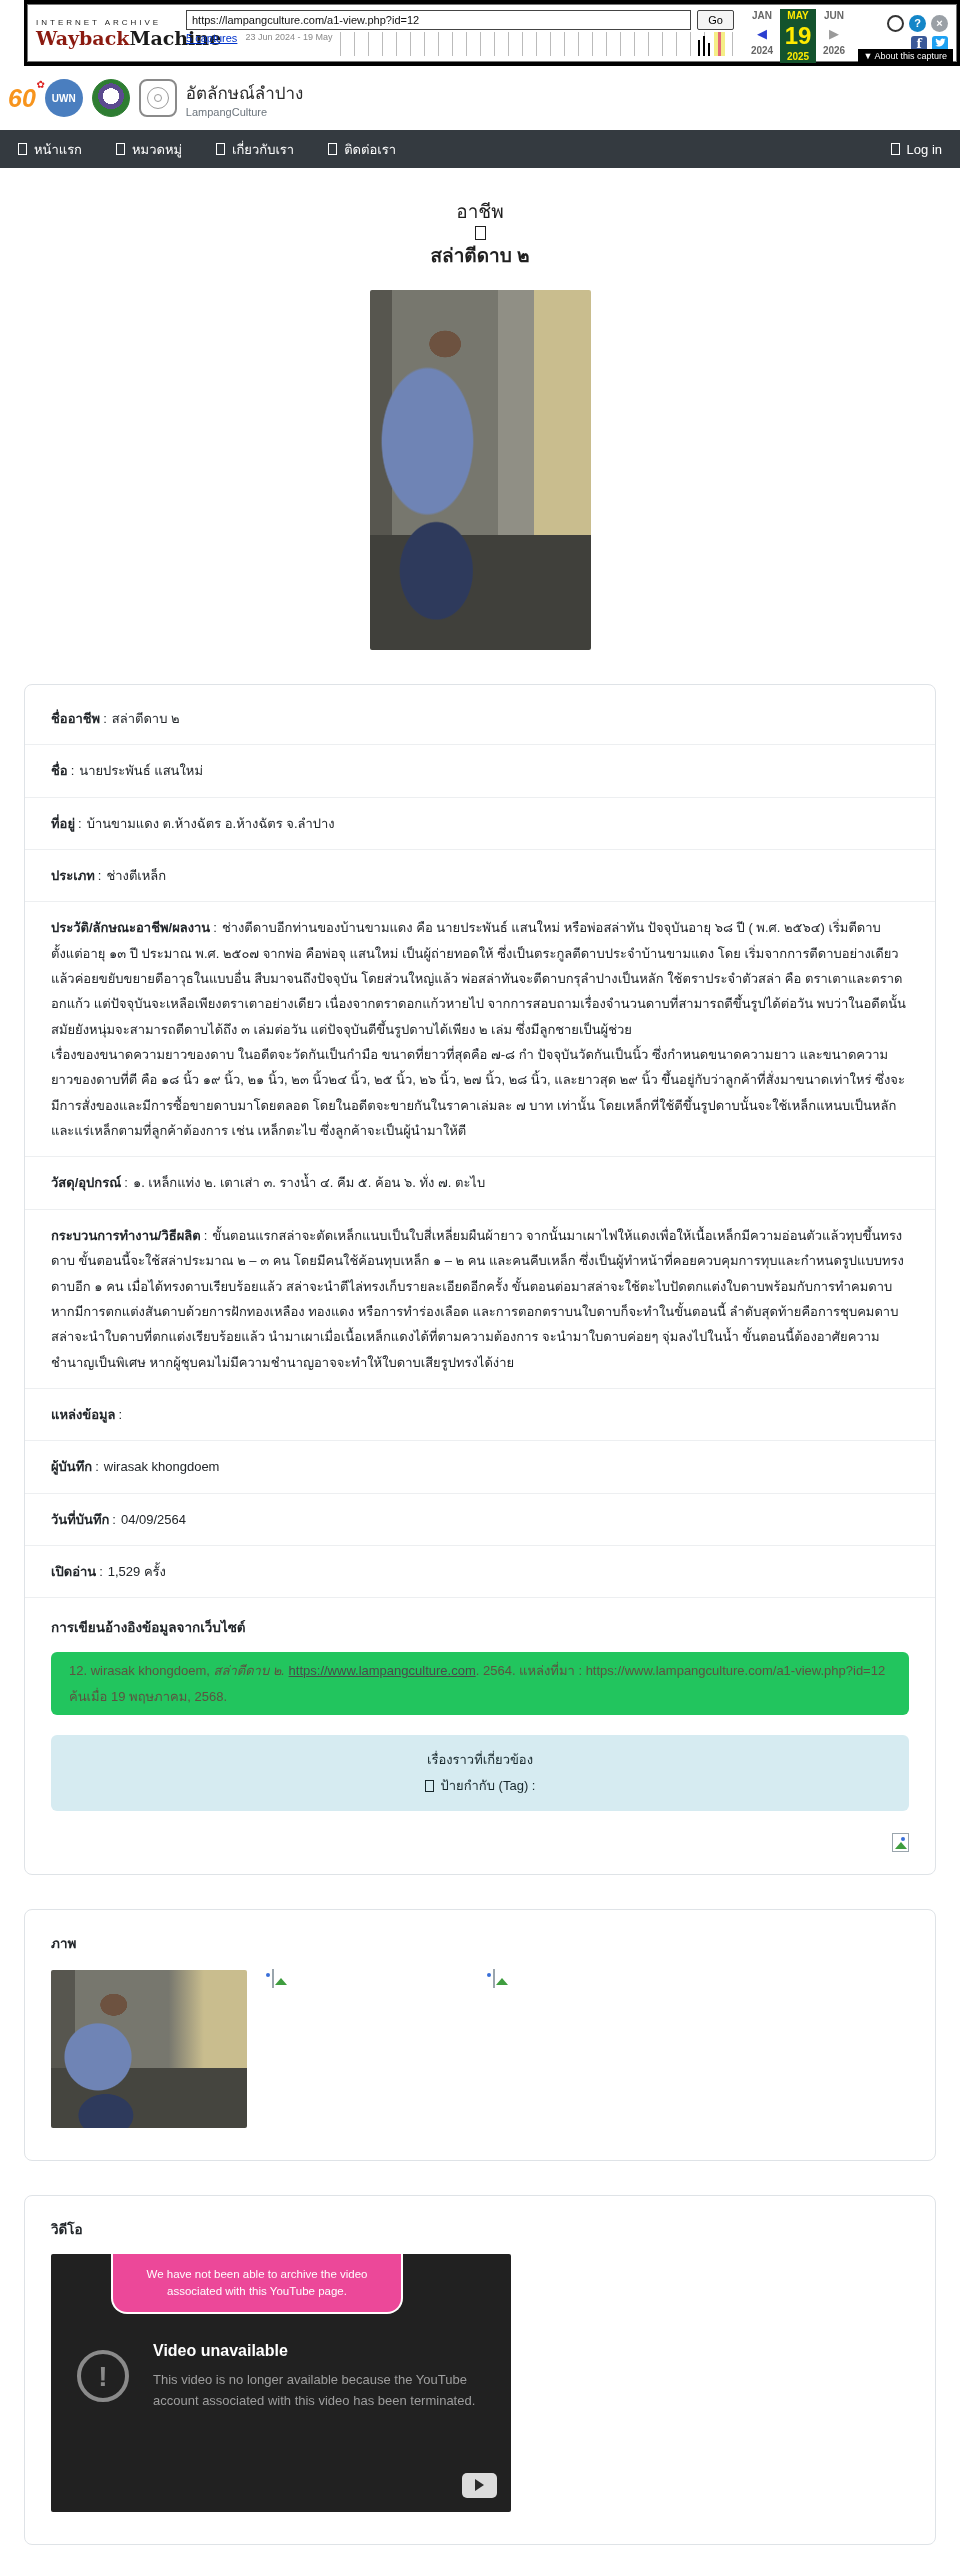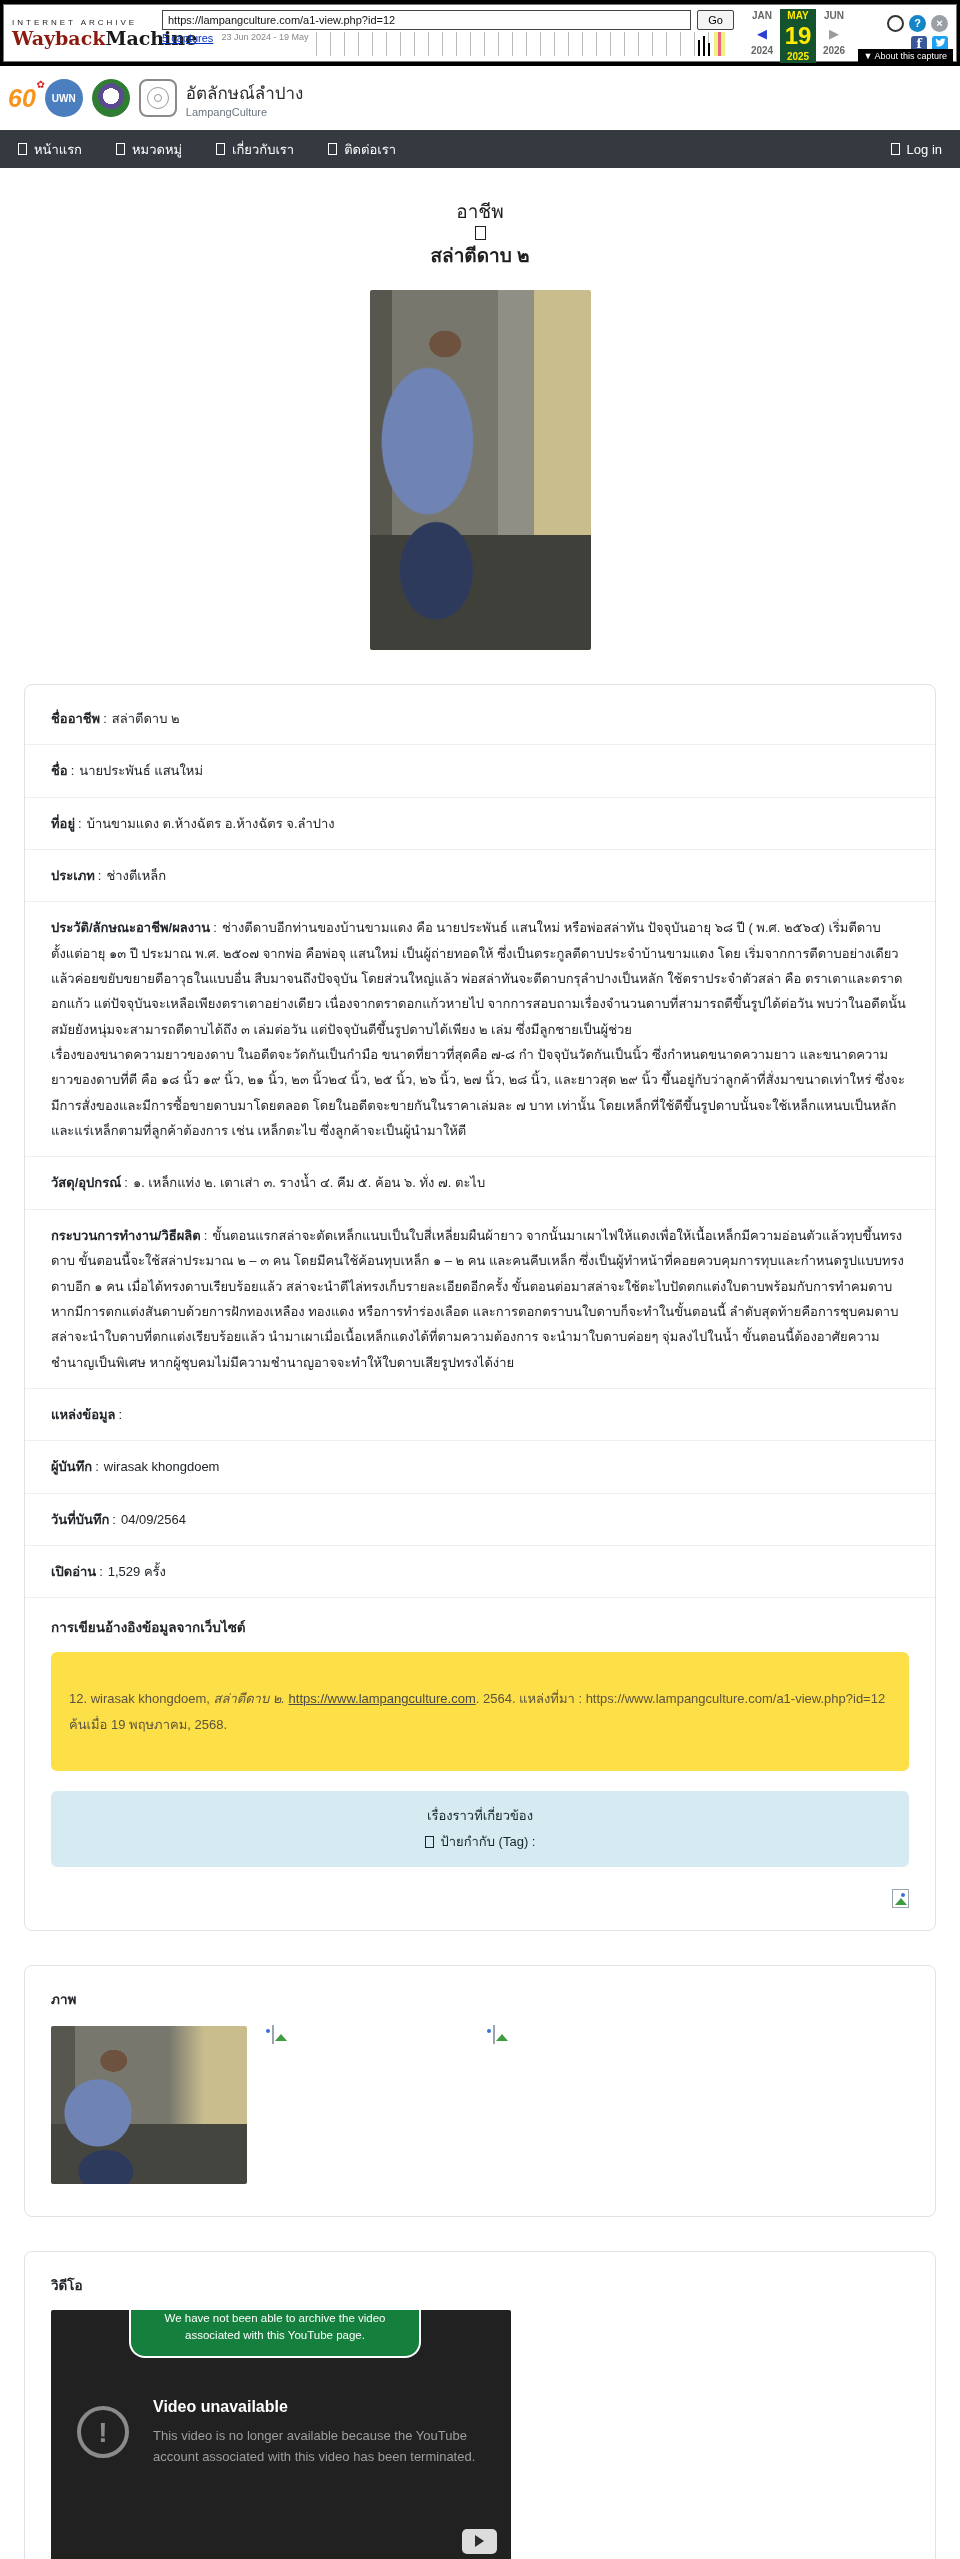--- a/index.html
+++ b/index.html
@@ -1,20 +1,20 @@
 <!DOCTYPE html>
 <html><head>
 <meta charset="utf-8">
 <style>
   * { box-sizing: border-box; }
   body { width:960px; margin:0; background:#fff; color:#212529;
          font-family:"Liberation Sans","DejaVu Sans",sans-serif; }
 
   
-  .wb { background:#000; padding:4px 3px; }
+  .wb { background:#000; padding:4px 3px;margin-left:24px; }
   .wb-inner { background:#fff; border:1px solid #777; position:relative;
               display:flex; align-items:stretch; height:58px; padding:3px 8px; gap:10px; }
   .wb-brand { width:140px; display:flex; flex-direction:column; justify-content:center; }
   .wb-brand-top { font-size:8px; letter-spacing:3px; color:#222; }
   .wb-brand-name { font-size:19px; font-weight:bold; color:#1a1a1a; font-family:"DejaVu Serif",serif; }
   .wb-brand-name b { color:#8b1a10; }
   .wb-mid { flex:1; display:flex; flex-direction:column; justify-content:space-between; padding:2px 0; }
   .wb-url-row { display:flex; gap:6px; }
   .wb-url { flex:1; height:20px; border:1px solid #444; font-size:11px; padding:0 5px; color:#111; }
   .wb-go { height:20px; font-size:11px; border:1px solid #444; background:#f4f4f4; padding:0 10px; border-radius:2px; cursor:pointer; }
@@ -79,21 +79,21 @@
       linear-gradient(90deg, #57564f 0 10%, #77776e 10% 58%, #908f85 58% 74%, #c9bd8e 74% 100%); }
 
   .card { border:1px solid #dfe3e7; border-radius:8px; margin-bottom:34px; background:#fff; padding:8px 0 6px; }
   .drow { padding:13px 26px; border-bottom:1px solid #edeff1; font-size:13px; line-height:1.95; }
   .drow:last-of-type { border-bottom:none; }
   .flabel { font-weight:bold; }
   .sep { margin:0 5px 0 3px; }
   .fvalue { white-space:pre-line; }
 
   .cite-head { padding:18px 26px 6px; font-size:13.5px; font-weight:bold; }
-  .cite-box { margin:8px 26px 20px; background:#fde047; border-radius:6px; padding:34px 18px; font-size:13px; line-height:1.95; color:#5c5340; }
+  .cite-box { margin:8px 26px 20px; background:#22c55e; border-radius:6px; padding:6px 18px; font-size:13px; line-height:1.95; color:#5c5340; }
   .cite-box i { font-style:italic; }
   .cite-link { color:#4a4a4a; text-decoration:underline; cursor:pointer; }
 
   .related-box { margin:12px 26px 8px; background:#d6ebf1; border-radius:6px; padding:12px 10px; text-align:center; font-size:13px; line-height:2; color:#17262a; }
   .related-tag { display:flex; align-items:center; justify-content:center; }
   .broken-row { display:flex; justify-content:flex-end; padding:14px 26px 16px; }
 
   .broken-img { width:17px; height:19px; background:#fff; border:1px solid #9aa5ad; position:relative; overflow:hidden; flex:none; }
   .broken-img:before { content:""; position:absolute; left:2px; bottom:2px; width:0; height:0;
       border-left:6px solid transparent; border-right:6px solid transparent; border-bottom:7px solid #3f9d3f; }
@@ -103,23 +103,23 @@
   .img-row { display:flex; gap:25px; padding:12px 26px 26px; align-items:flex-start; }
   .thumb { width:196px; height:158px; border-radius:2px; flex:none; background-image:
       radial-gradient(ellipse 22px 18px at 32% 22%, #6d5240 60%, transparent 62%),
       radial-gradient(ellipse 55px 55px at 24% 55%, #6f84b5 60%, transparent 62%),
       radial-gradient(ellipse 45px 35px at 28% 92%, #2e3a5c 60%, transparent 62%),
       linear-gradient(180deg, transparent 0 62%, #45453f 62%),
       linear-gradient(90deg, #57564f 0 12%, #77776e 12% 60%, #c9bd8e 78% 100%); }
   .img-slot { width:196px; }
 
   .video-wrap { margin:10px 26px 26px; width:460px; height:258px; background:#212121; position:relative; border-radius:2px; }
-  .vid-tip { position:absolute; left:78px; top:0; width:292px; background:#15803d; color:#fff;
+  .vid-tip { position:absolute; left:60px; top:0; width:292px; background:#ec4899; color:#fff;
              border:2px solid #fff; border-top:none; border-radius:0 0 16px 16px;
-             font-size:11.5px; line-height:1.5; text-align:center; padding:0 14px 12px; }
+             font-size:11.5px; line-height:1.5; text-align:center; padding:12px 14px 12px; }
   .vid-alert { position:absolute; left:26px; top:96px; width:52px; height:52px; border:4px solid #8a8a8a;
                border-radius:50%; color:#8a8a8a; font-size:28px; font-weight:bold; text-align:center; line-height:46px; }
   .vid-title { position:absolute; left:102px; top:88px; color:#fff; font-size:16px; font-weight:bold; }
   .vid-msg { position:absolute; left:102px; top:116px; width:336px; color:#9e9e9e; font-size:13px; line-height:1.6; }
   .vid-play { position:absolute; right:14px; bottom:14px; width:35px; height:25px; background:#dcdcdc;
               border-radius:5px; display:flex; align-items:center; justify-content:center; cursor:pointer; }
   .vid-play i { width:0; height:0; border-top:6px solid transparent; border-bottom:6px solid transparent; border-left:9px solid #2b2b2b; }
 </style>
 </head>
 <body>

